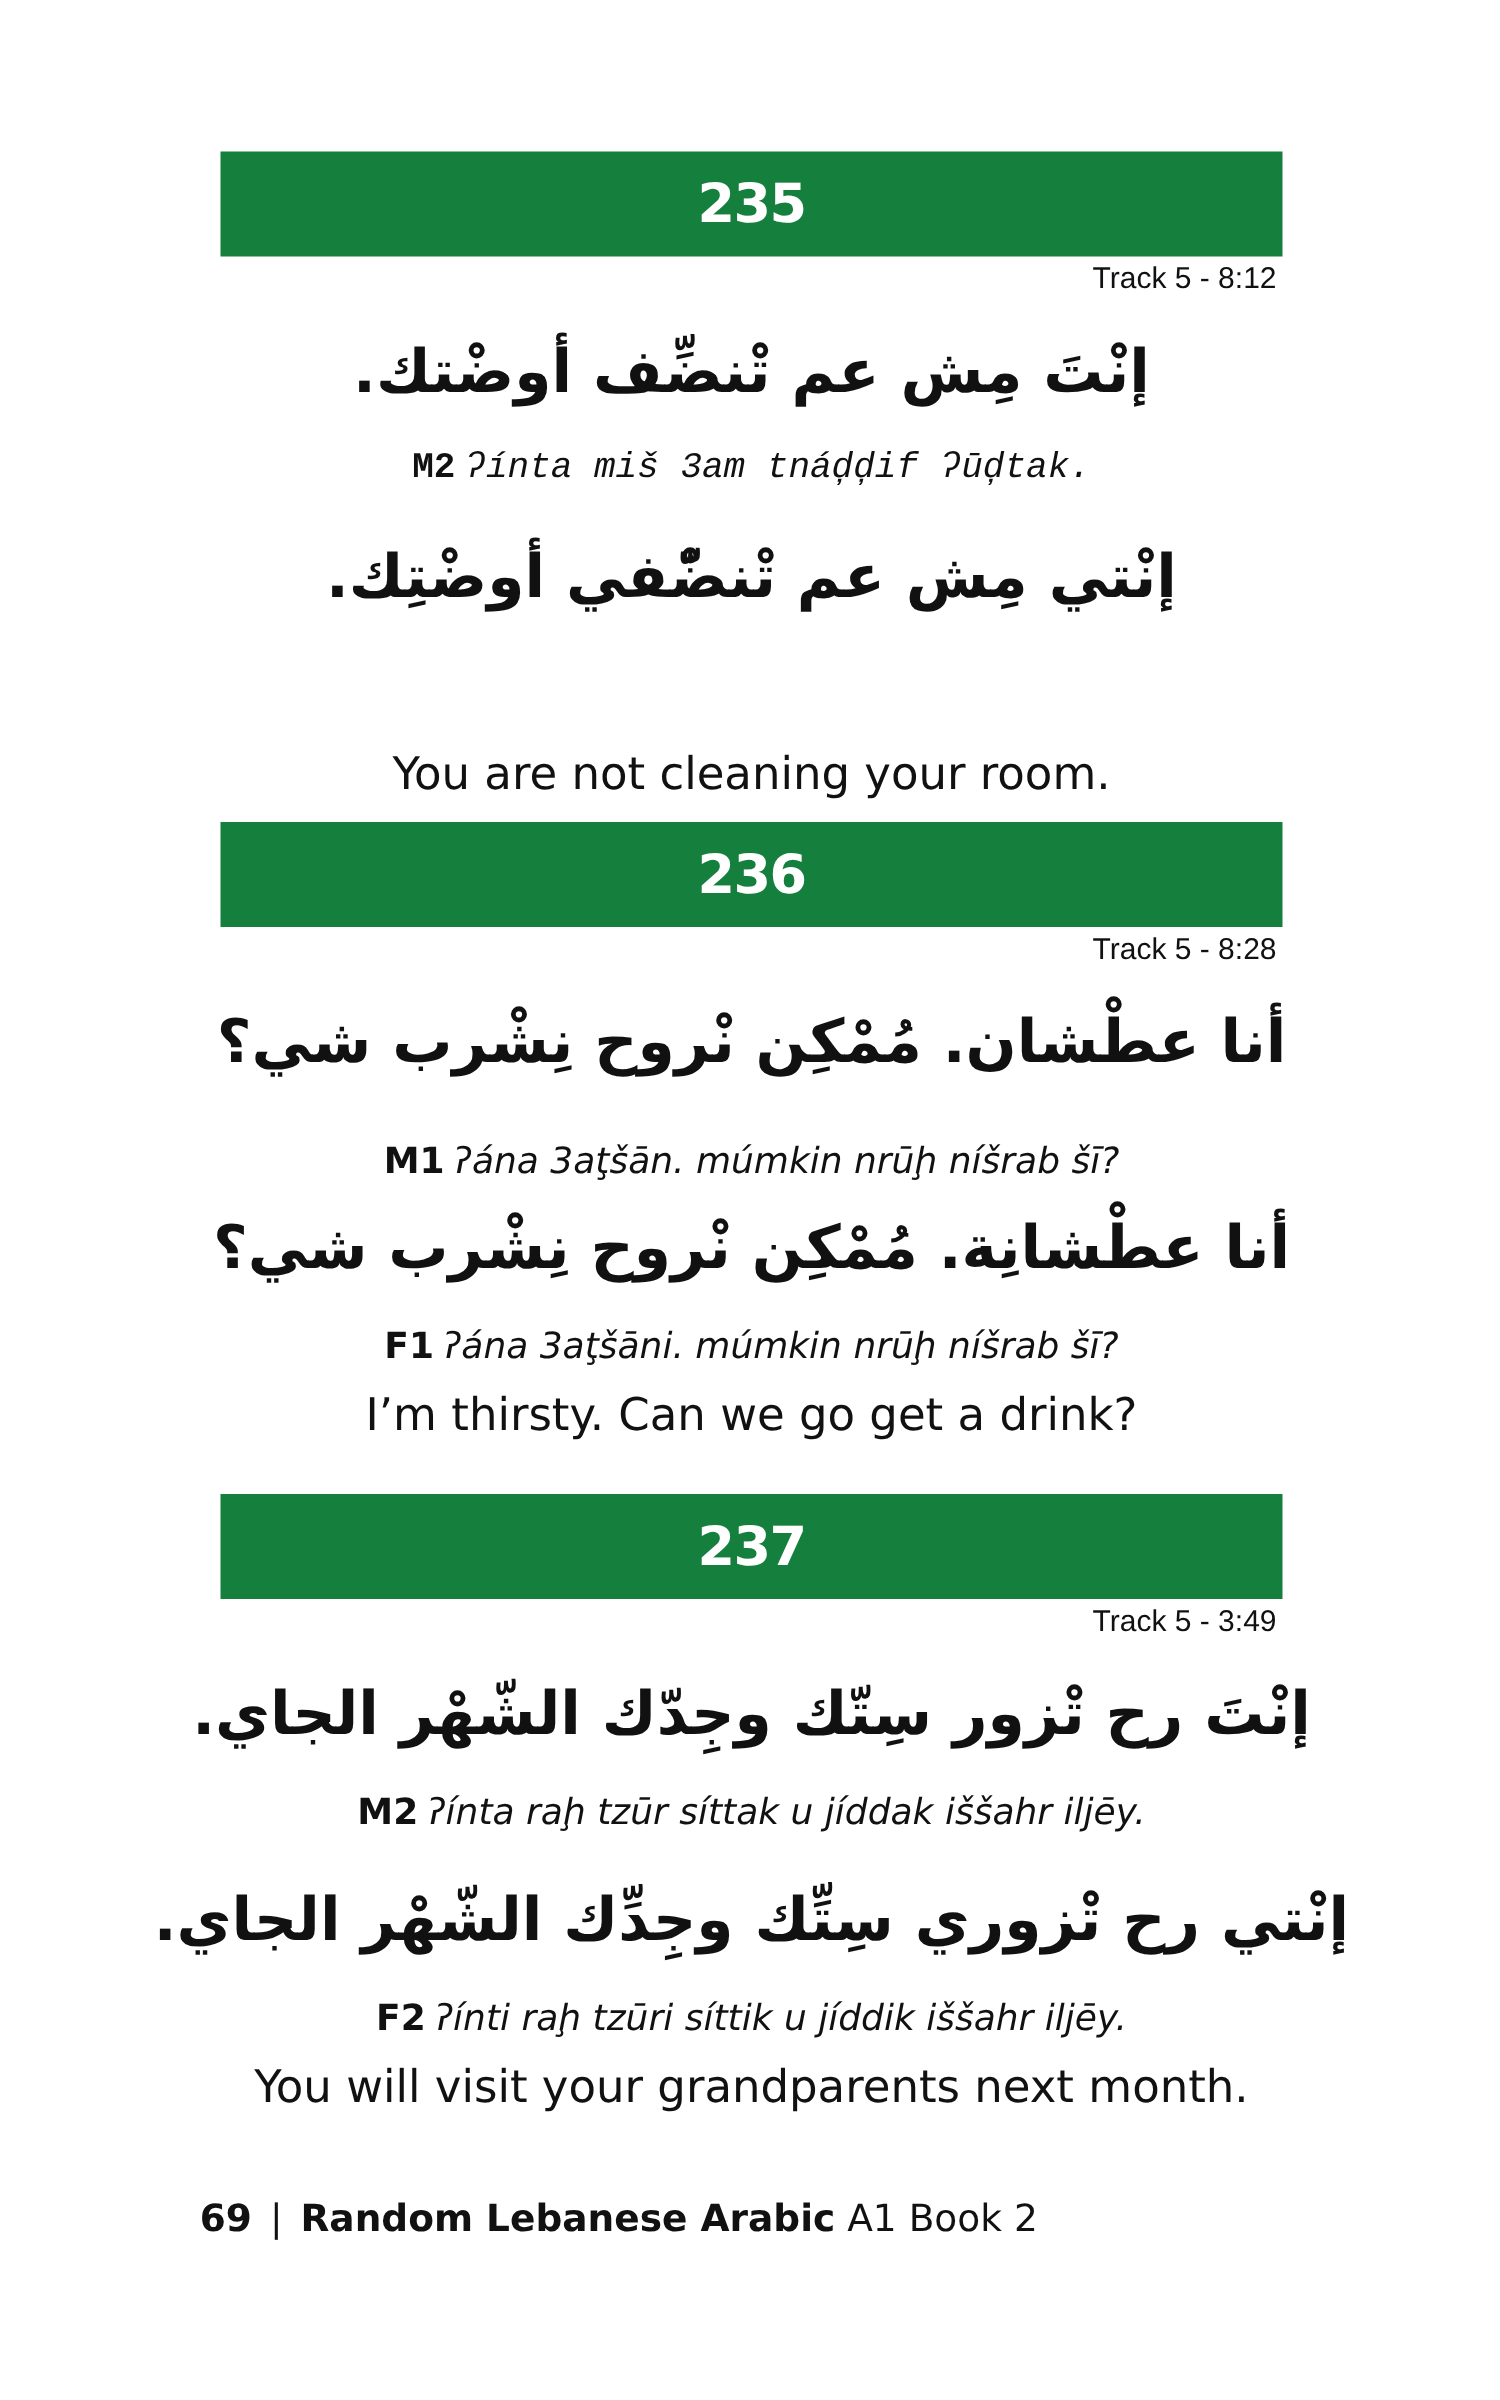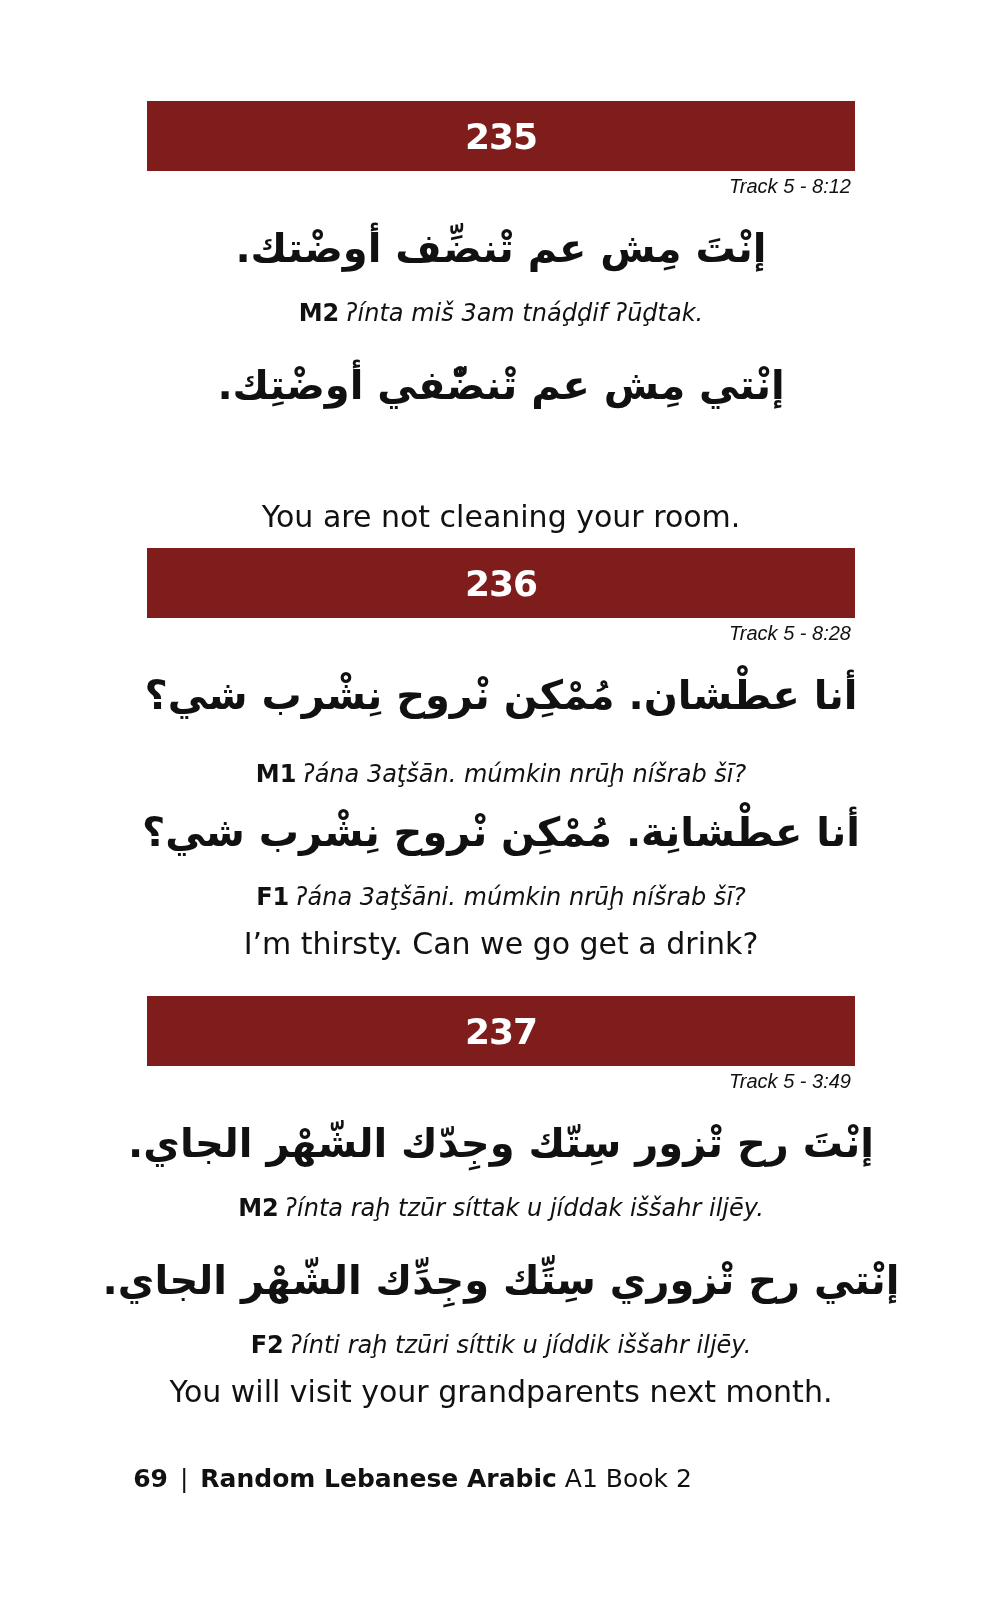--- a/index.html
+++ b/index.html
@@ -20,40 +20,39 @@
       left: 147px;
       width: 708px;
       height: 447px;
     }
     .banner {
       position: absolute;
       left: 0;
       top: 0;
       width: 708px;
       height: 70px;
-      background: #7f1d1d;
+      background: #15803d;
       display: flex;
       align-items: center;
       justify-content: center;
     }
     .banner-num {
       color: #ffffff;
       font-family: "DejaVu Sans", sans-serif;
       font-weight: bold;
       font-size: 36px;
       letter-spacing: -1px;
     }
     .track {
       position: absolute;
       right: 4px;
       top: 74px;
       font-family: "Liberation Sans", sans-serif;
       font-size: 20px;
       color: #111;
-      font-style: italic;
     }
     .line {
       position: absolute;
       left: -60px;
       width: 828px;
       text-align: center;
       white-space: nowrap;
     }
     .arabic {
       direction: rtl;
@@ -95,21 +94,21 @@
   </style>
 </head>
 <body>
 
 <div class="entry" style="top:101px;">
   <div class="banner">
     <span class="banner-num">235</span>
   </div>
   <div class="track">Track 5 - 8:12</div>
   <div class="line arabic" style="top:117px;">إنْتَ مِش عم تْنضِّف أوضْتك.</div>
-  <div class="line translit" style="top:197px;">
+  <div class="line translit" style="top:197px;font-family:Liberation Mono, monospace;">
     <span class="speaker">M2</span><span>ʔínta miš 3am tnáḑḑif ʔūḑtak.</span>
   </div>
   <div class="line arabic" style="top:254px;">إنْتي مِش عم تْنضّْفي أوضْتِك.</div>
   <div class="line english" style="top:396px;">You are not cleaning your room.</div>
 </div>
 
 <div class="entry" style="top:548px;">
   <div class="banner">
     <span class="banner-num">236</span>
   </div>

